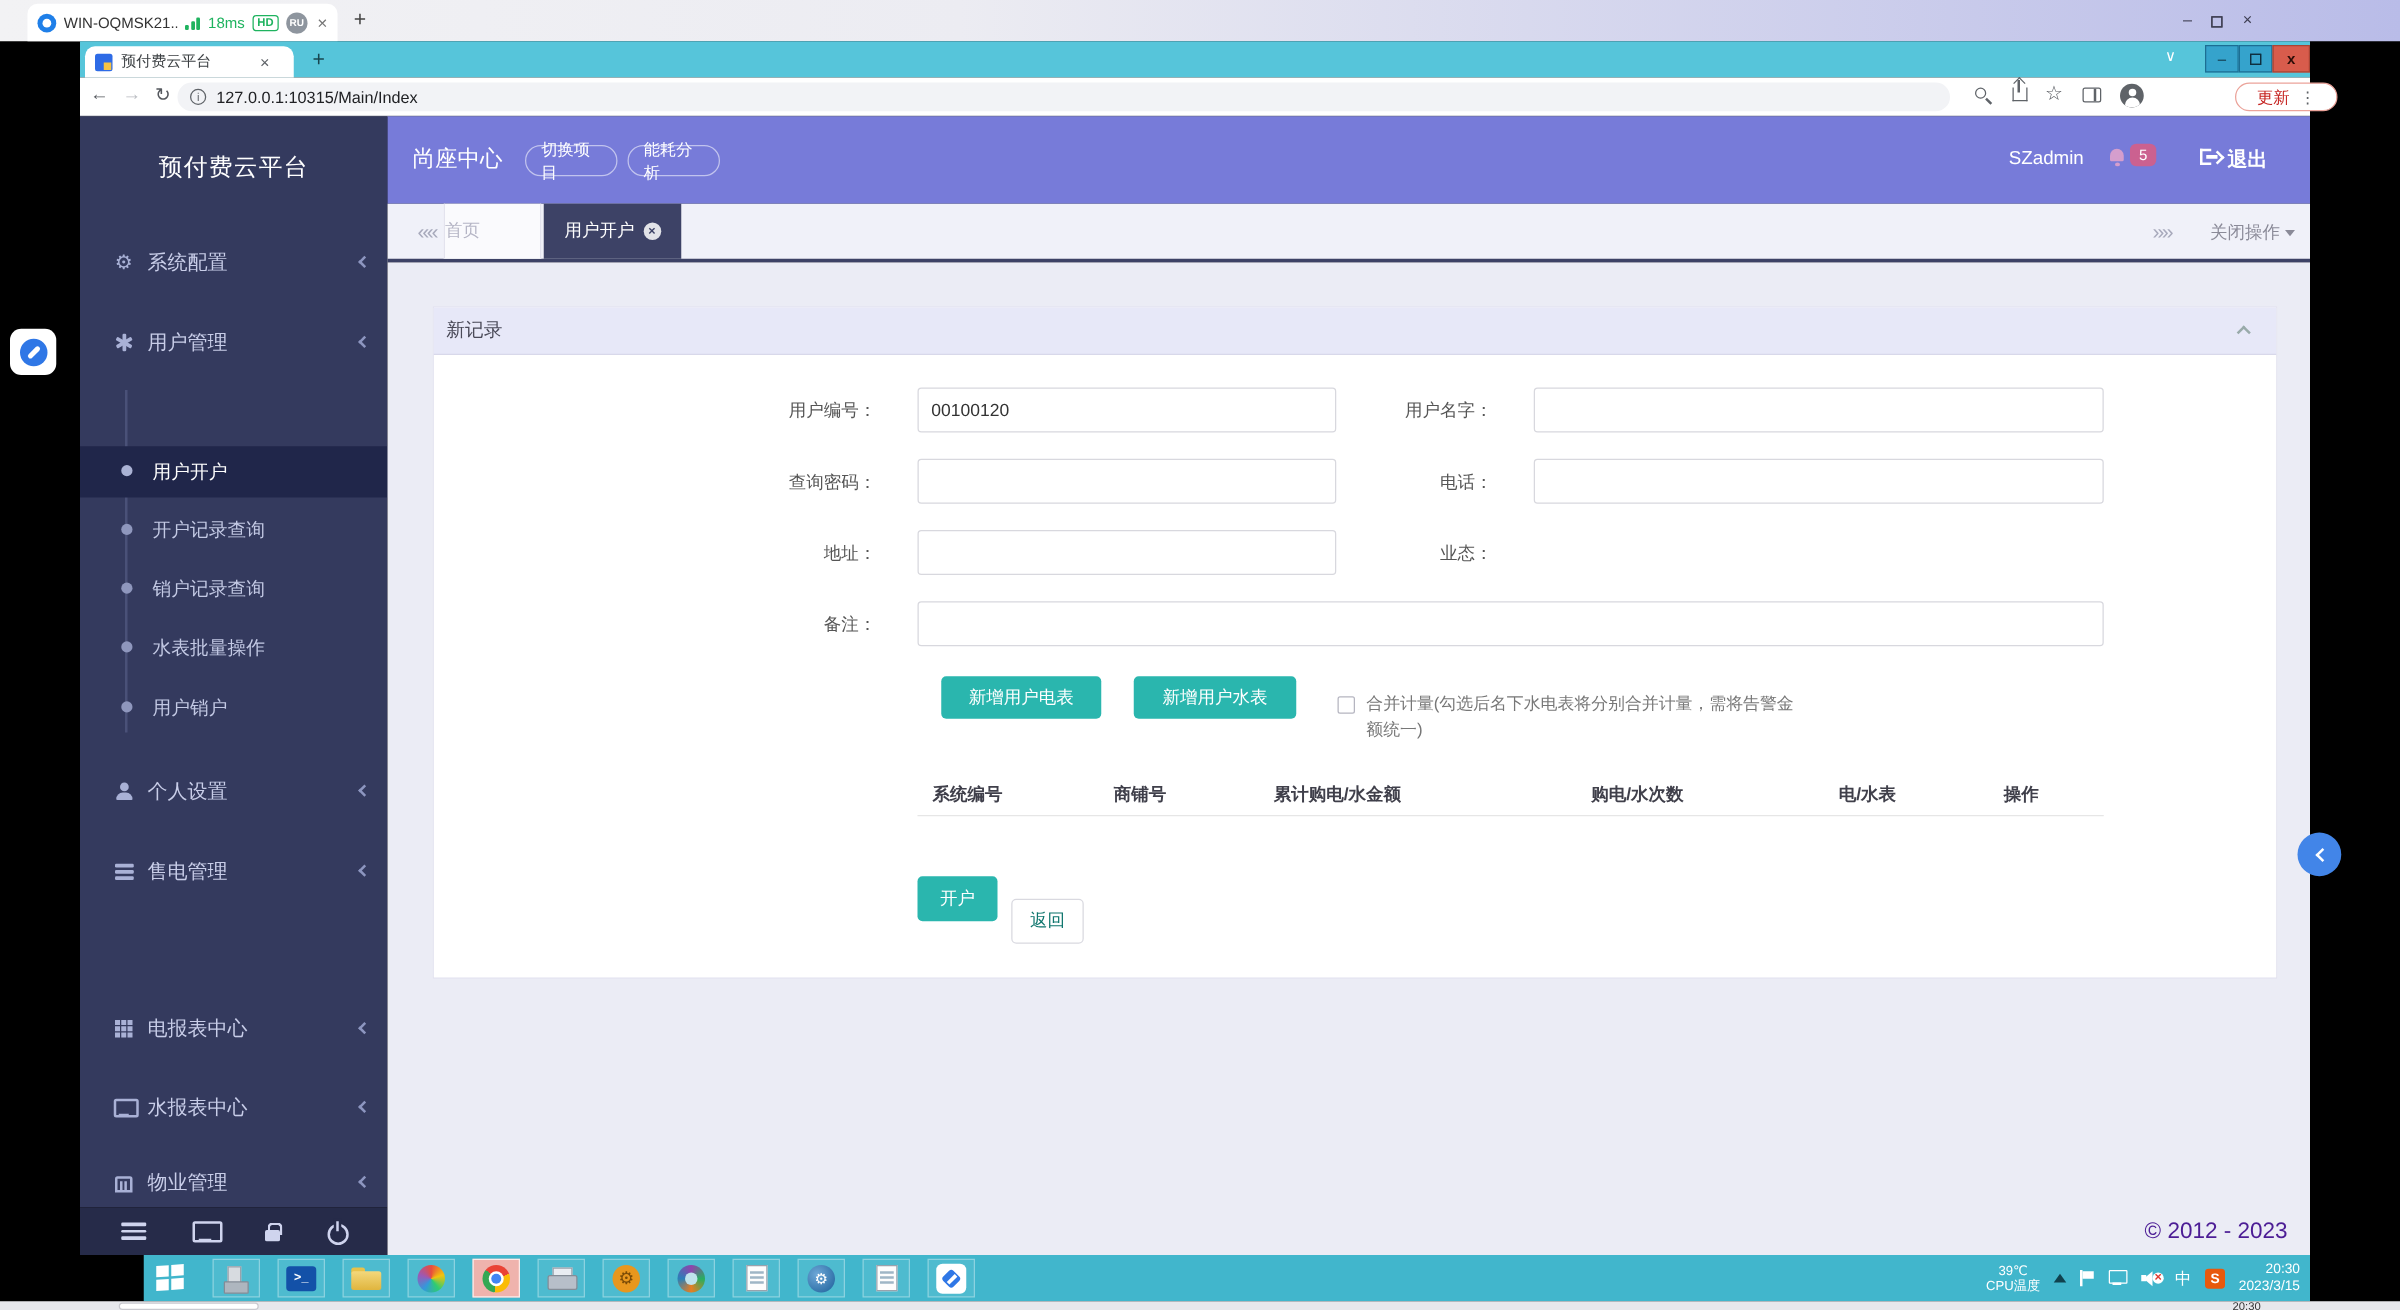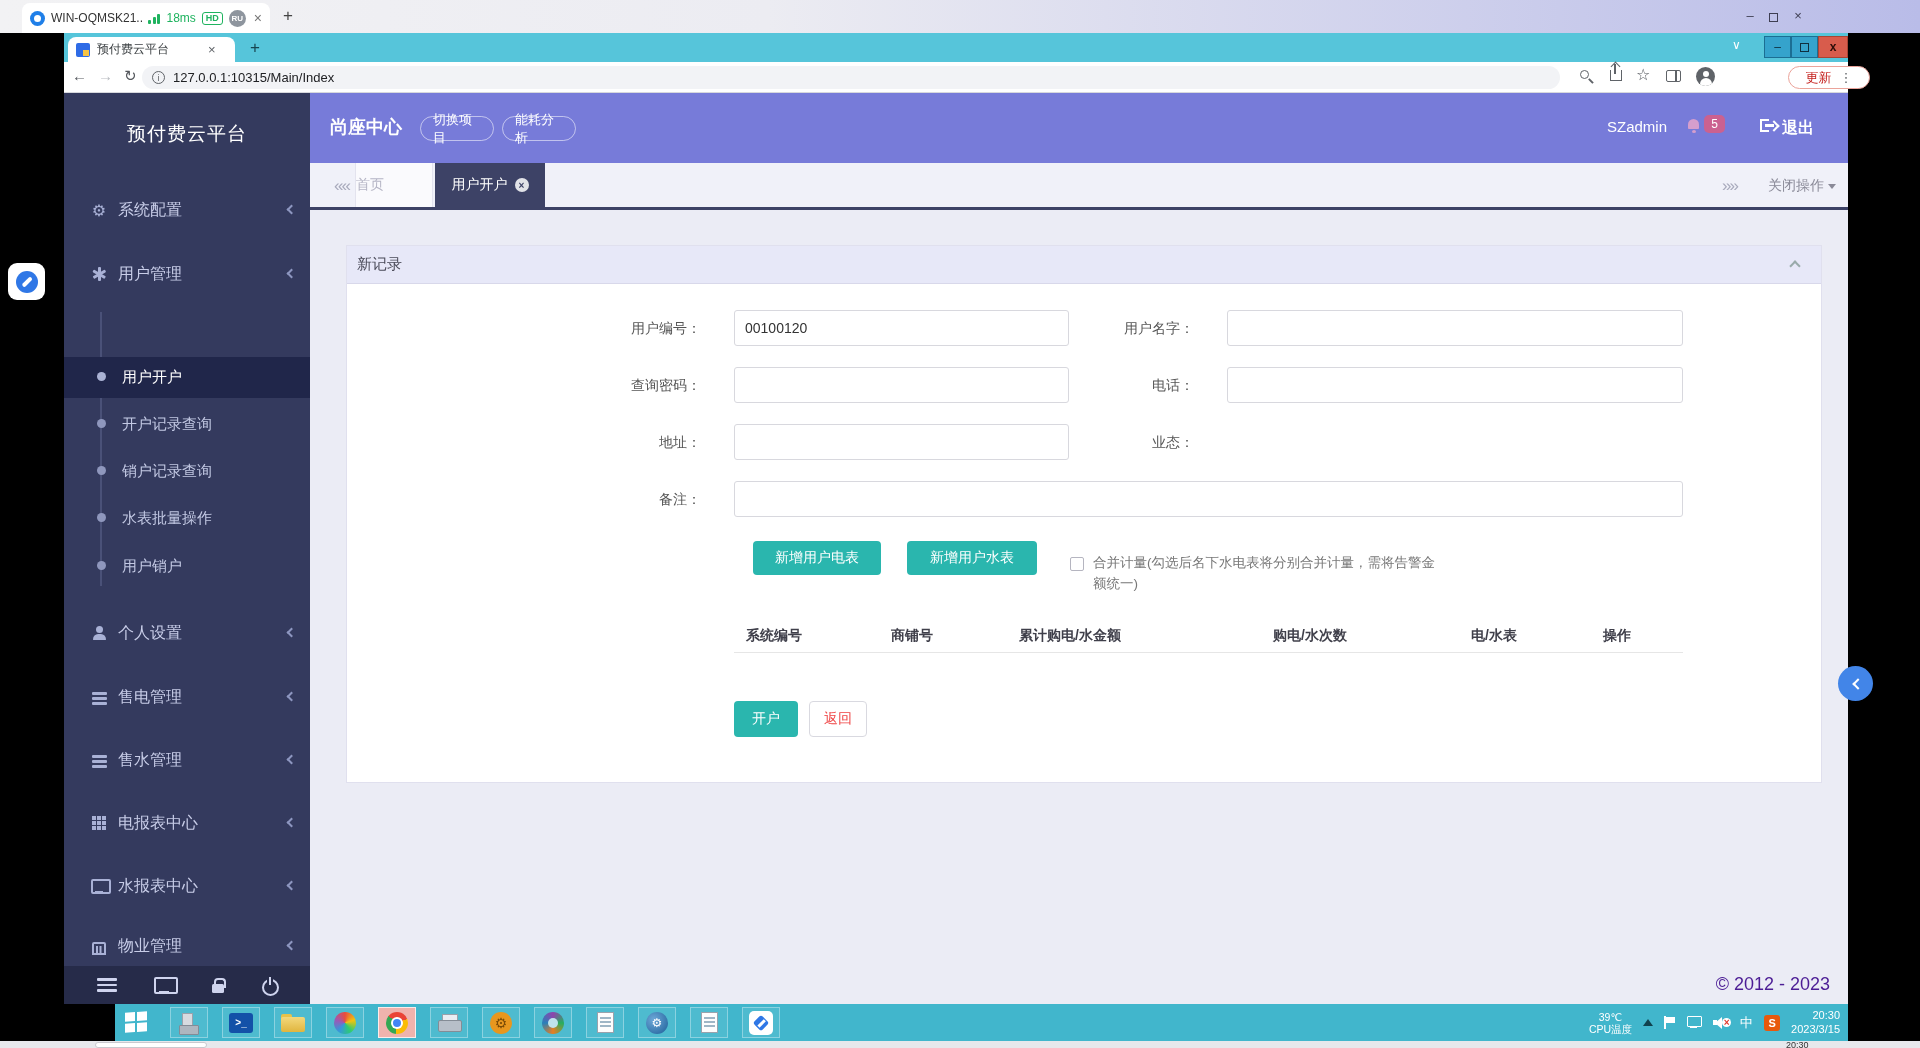--- a/index.html
+++ b/index.html
@@ -75,21 +75,21 @@
   .nav-lbl { position:absolute; left:54px; }
   .nav-chev { position:absolute; left:224px; top:16px; width:7px; height:7px; border-left:2px solid #8d96c0; border-bottom:2px solid #8d96c0; transform:rotate(45deg); }
   .sub-item { position:absolute; left:0; width:246px; height:40px; display:flex; align-items:center; color:#c3c9e4; font-size:15px; }
   .sub-item .nav-lbl { left:58px; }
   .sub-item.active { background:#20264a; color:#fff; height:41px; }
   .bullet { position:absolute; left:33px; width:9px; height:9px; border-radius:50%; background:#8f97bd; top:15px;}
   .sub-line { position:absolute; left:36px; top:219px; width:2px; height:274px; background:#4a5178; }
   .side-bottom { left:64px; top:966px; width:246px; height:38px; background:#262b49; display:flex; align-items:center; justify-content:space-around; padding:0 14px;}
 
   .app-header { left:310px; top:93px; width:1538px; height:70px; background:#777bd9; }
-  .proj-title { position:absolute; left:20px; top:22px; color:#fff; font-size:18px; font-weight:bold; }
+  .proj-title { position:absolute; left:20px; top:22px; color:#fff; font-size:18px; font-weight:normal; }
   .hdr-pill { position:absolute; top:23px; height:25px; border:1px solid rgba(255,255,255,.55); border-radius:13px;
     color:#fff; font-size:13px; display:flex; align-items:center; justify-content:center; padding:0 12px;}
   .hdr-user { position:absolute; left:1297px; top:25px; color:#fff; font-size:15px; }
   .bell-ic { position:absolute; left:1378px; top:26px; width:11px; height:10px; background:rgba(244,170,200,.75); border-radius:6px 6px 1px 1px;}
   .bell-ic::after { content:""; position:absolute; left:3.5px; top:11px; width:4px; height:3px; border-radius:50%; background:rgba(244,170,200,.75);}
   .hdr-badge { position:absolute; left:1394px; top:22px; min-width:21px; height:18px; background:#cb6190; border-radius:5px;
     color:#fff; font-size:12px; display:flex; align-items:center; justify-content:center; padding:0 4px;}
   .logout-ic { position:absolute; left:1450px; top:26px; width:9px; height:13px; border:2px solid #fff; border-right:none; }
   .logout-ic::after { content:""; position:absolute; left:3px; top:3.2px; width:9px; height:2.4px; background:#fff; }
   .logout-ic::before { content:""; position:absolute; left:8px; top:0.8px; width:6px; height:6px; border-top:2.4px solid #fff; border-right:2.4px solid #fff; transform:rotate(45deg); }
@@ -112,22 +112,22 @@
     display:flex; align-items:center; padding-left:10px; font-size:15px; color:#4a4a58; }
   .collapse { position:absolute; right:22px; top:16px; width:8px; height:8px; border-left:2px solid #9aa; border-top:2px solid #9aa; transform:rotate(45deg); }
   .f-label { position:absolute; width:180px; font-size:14px; color:#555; line-height:36px; text-align:right; }
   .f-input { position:absolute; height:36px; border:1px solid #d8d8de; border-radius:3px; font-size:14px; color:#333;
     padding:0 10px; font-family:inherit; background:#fff; }
   .f-select { position:absolute; height:36px; border:1px solid #d8d8de; border-radius:3px; font-size:14px; color:#444;
     background:#fff; display:flex; align-items:center; padding:0 14px; }
   .sel-caret { position:absolute; right:12px; top:13px; width:7px; height:7px; border-right:2px solid #888; border-bottom:2px solid #888; transform:rotate(45deg); }
   .teal-btn { position:absolute; background:#2ab6ae; color:#fff; font-size:14px; border:none; border-radius:4px;
     display:flex; align-items:center; justify-content:center; font-family:inherit;}
-  .ghost-btn { position:absolute; background:#fff; color:#ef4444; font-size:14px; border:1px solid #d9d9e0; border-radius:4px;
-    display:flex; align-items:center; justify-content:center; font-family:inherit;}
+  .ghost-btn { position:absolute; background:#fff; color:#0f766e; font-size:14px; border:1px solid #d9d9e0; border-radius:4px;
+    display:flex; align-items:center; justify-content:center; font-family:inherit;margin-top:18px;}
   .chkbox { position:absolute; width:14px; height:14px; border:1.5px solid #b5b5c0; border-radius:2px; background:#fff; }
   .chk-label { position:absolute; width:352px; font-size:13.5px; color:#777; line-height:21px; }
   .th-row { position:absolute; height:30px; border-bottom:1px solid #e6e6e6; }
   .th { position:absolute; font-size:14px; color:#3f3f4a; font-weight:bold; top:4px; white-space:nowrap; }
   .footer-txt { position:absolute; color:#4c1d95; font-size:18px; }
 
   
   .ic-aster { position:relative; width:14px; height:14px; display:inline-block; }
   .ic-aster i { position:absolute; left:6px; top:0; width:2.6px; height:14px; background:#a9b1d6; border-radius:1px;}
   .ic-person { position:relative; width:14px; height:14px; display:inline-block;}
@@ -324,25 +324,20 @@
     <div class="nav-item" style="top:520px">
       <span class="nav-ico" style="top:13px"><span class="ic-person"></span></span>
       <span class="nav-lbl">个人设置</span>
       <span class="nav-chev"></span>
     </div>
     <div class="nav-item" style="top:584px">
       <span class="nav-ico" style="top:14px"><span class="ic-rows"><i style="top:0"></i><i style="top:5px"></i><i style="top:10px"></i></span></span>
       <span class="nav-lbl">售电管理</span>
       <span class="nav-chev"></span>
     </div>
-    <div class="nav-item" style="top:647px">
-      <span class="nav-ico" style="top:14px"><span class="ic-rows"><i style="top:0"></i><i style="top:5px"></i><i style="top:10px"></i></span></span>
-      <span class="nav-lbl">售水管理</span>
-      <span class="nav-chev"></span>
-    </div>
     <div class="nav-item" style="top:710px">
       <span class="nav-ico" style="top:13px"><span class="ic-grid"></span></span>
       <span class="nav-lbl">电报表中心</span>
       <span class="nav-chev"></span>
     </div>
     <div class="nav-item" style="top:773px">
       <span class="nav-ico" style="top:13px"><span class="ic-monitor"></span></span>
       <span class="nav-lbl">水报表中心</span>
       <span class="nav-chev"></span>
     </div>

